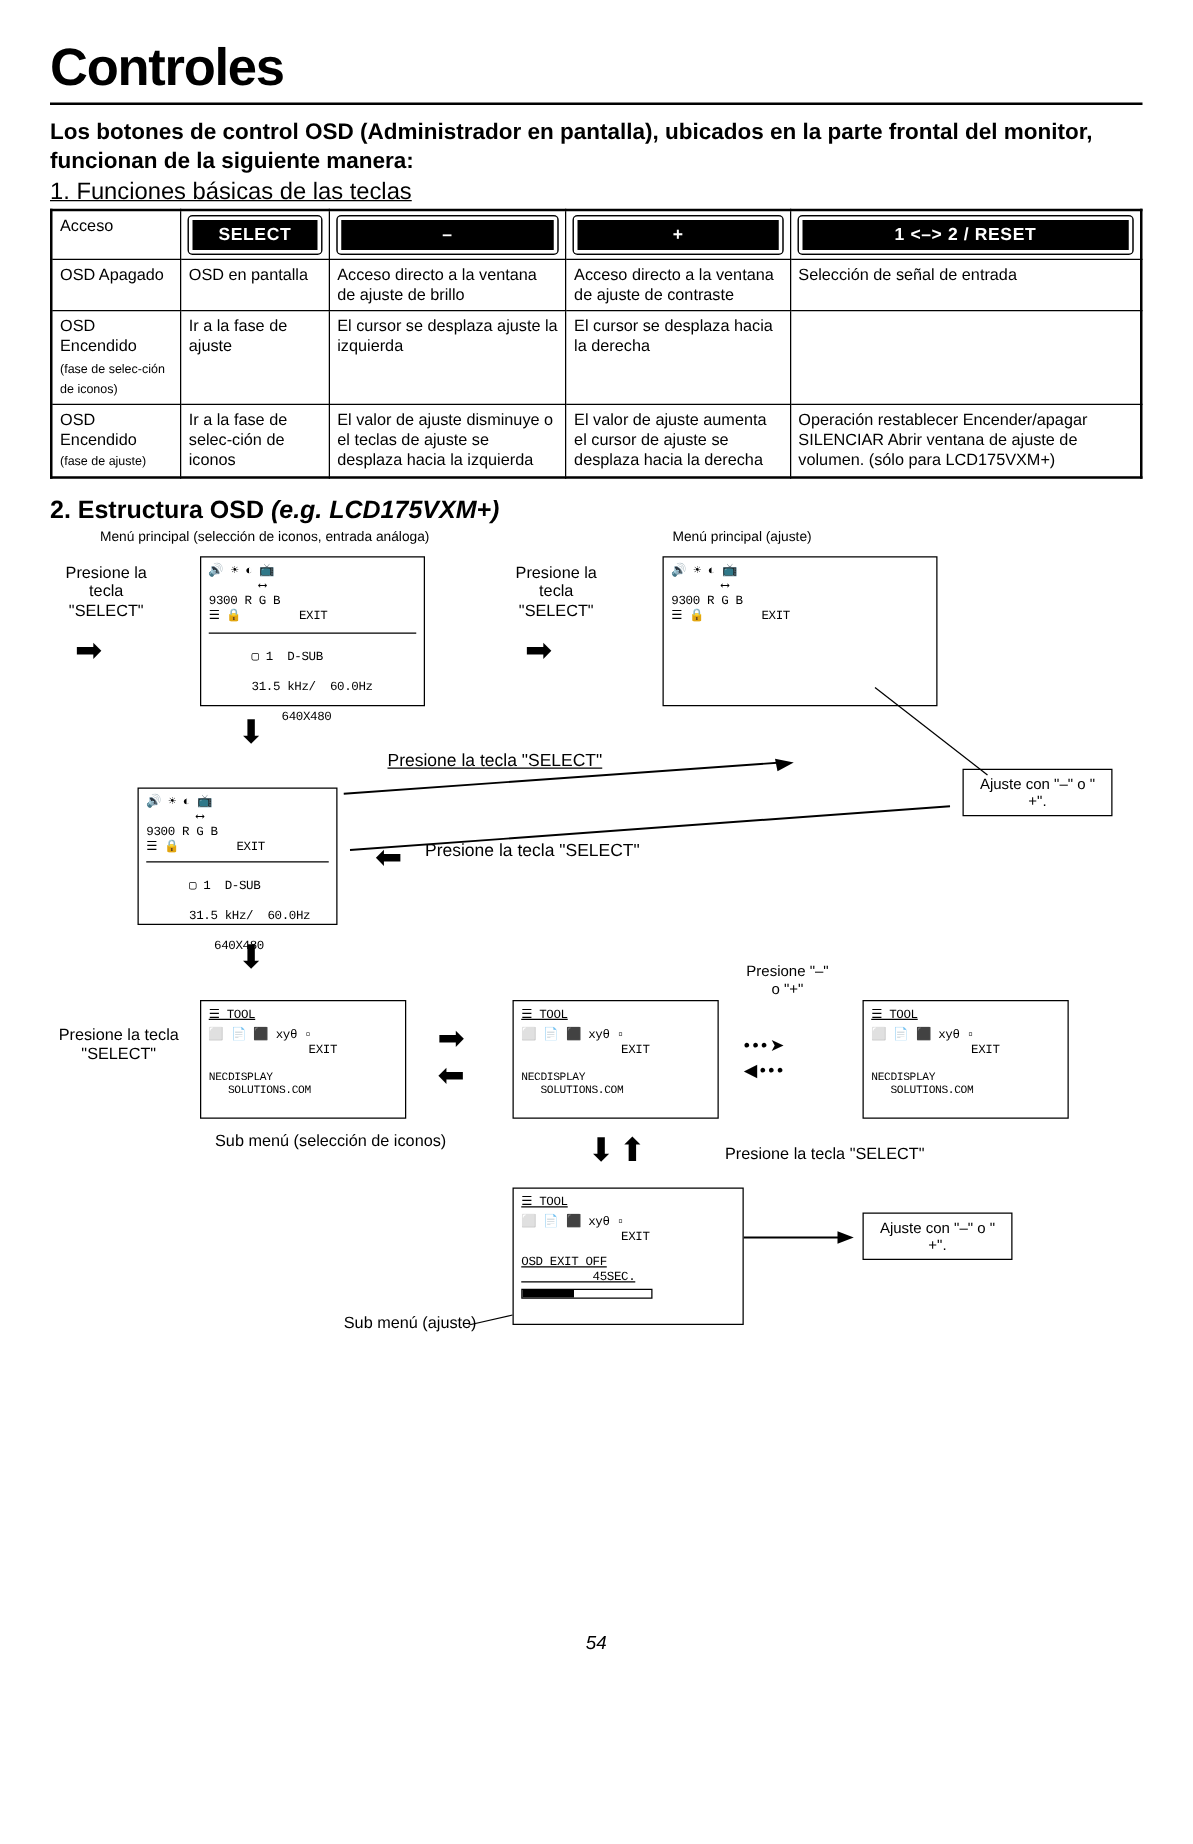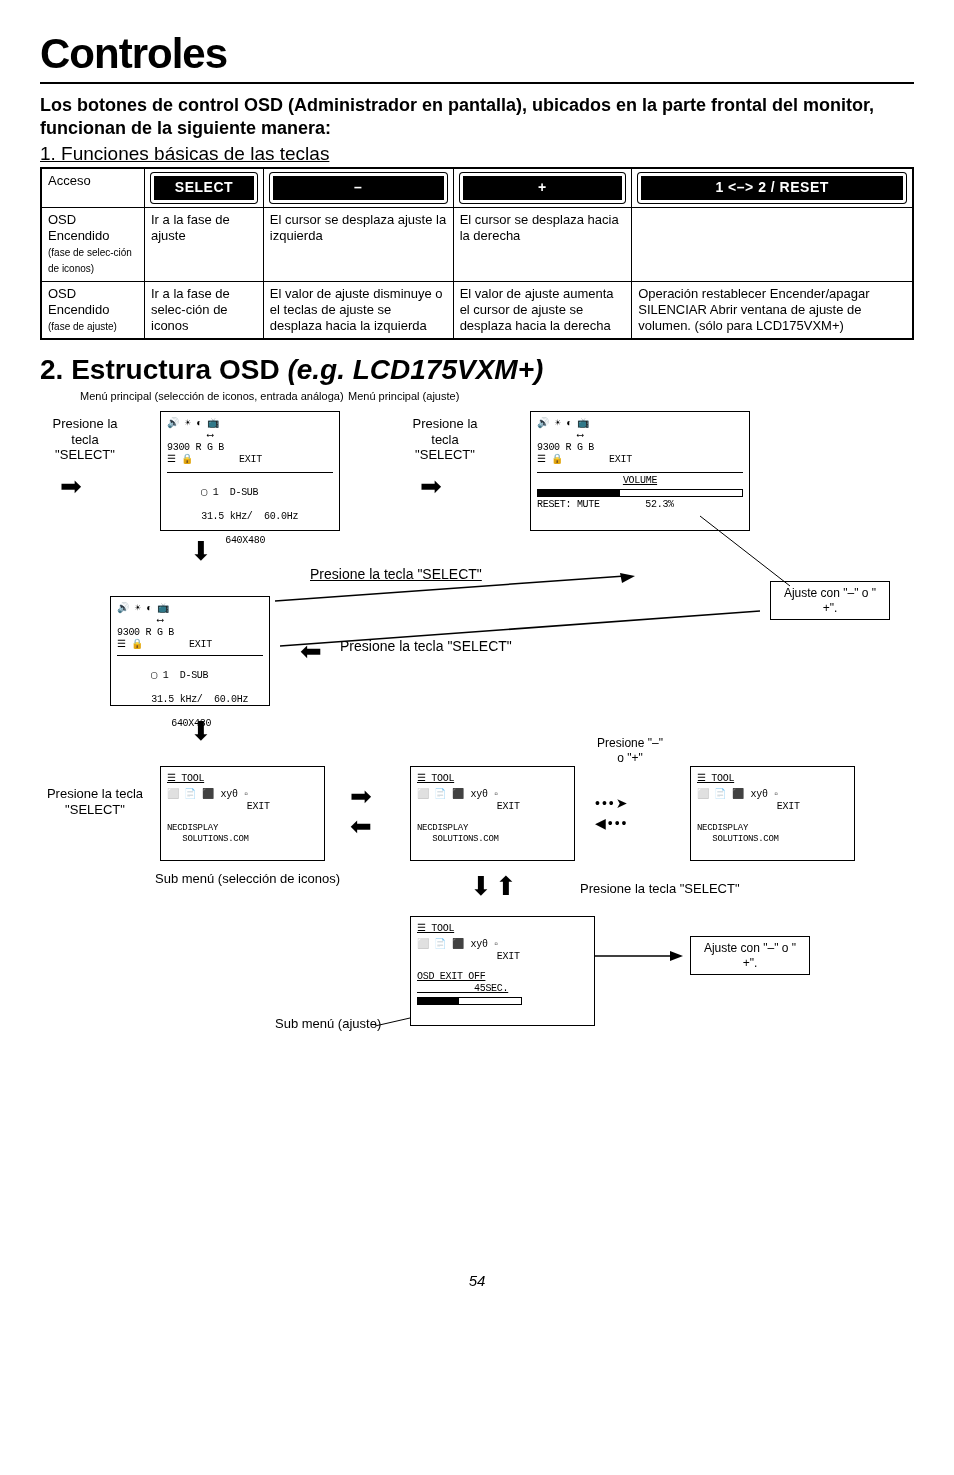--- a/index.html
+++ b/index.html
@@ -59,21 +59,21 @@
     border-radius: 3px;
     box-shadow: 0 0 0 3px #fff inset, 0 0 0 1px #000;
     font-family: Arial, sans-serif;
     font-weight: bold;
     letter-spacing: 0.5px;
   }
   .section2 {
     margin-top: 14px;
   }
   .h2 {
-    font-size: 28px;
+    font-size: 20px;
     font-weight: bold;
   }
   .caption-small {
     font-size: 11px;
   }
   .diagram {
     position: relative;
     width: 100%;
     height: 860px;
     border: 0;
@@ -141,40 +141,47 @@
           <span class="btn">–</span>
         </th>
     <th>
           <span class="btn">+</span>
         </th>
     <th>
           <span class="btn">1 &lt;–&gt; 2 / RESET</span>
         </th>
   </tr>
   <tr>
+    <td>OSD Apagado</td>
+    <td>OSD en pantalla</td>
+    <td>Acceso directo a la ventana de ajuste de brillo</td>
+    <td>Acceso directo a la ventana de ajuste de contraste</td>
+    <td>Selección de señal de entrada</td>
+  </tr>
+  <tr>
     <td><span>OSD Encendido</span><br><span style="font-size:10px">(fase de selec-ción de iconos)</span></td>
     <td>Ir a la fase de ajuste</td>
     <td>El cursor se desplaza ajuste la izquierda</td>
     <td>El cursor se desplaza hacia la derecha</td>
     <td style="background:repeating-linear-gradient(45deg,#fff,#fff 0px,#fff 0px);"></td>
   </tr>
   <tr>
     <td><span>OSD Encendido</span><br><span style="font-size:10px">(fase de ajuste)</span></td>
     <td>Ir a la fase de selec-ción de iconos</td>
     <td>El valor de ajuste disminuye o el teclas de ajuste se desplaza hacia la izquierda</td>
     <td>El valor de ajuste aumenta el cursor de ajuste se desplaza hacia la derecha</td>
     <td>Operación restablecer Encender/apagar SILENCIAR Abrir ventana de ajuste de volumen. (sólo para LCD175VXM+)</td>
   </tr>
 </tbody>
   </table>
 
 <div class="section2">
   <span class="h2"><span>2. Estructura OSD </span><i>(e.g. LCD175VXM+)</i></span><br>
   <span class="caption-small" style="margin-left:40px">Menú principal (selección de iconos, entrada análoga)</span>
-  <span class="caption-small" style="">Menú principal (ajuste)</span>
+  <span class="caption-small" style="margin-left:190px">Menú principal (ajuste)</span>
 </div>
 
 <div class="diagram">
 
   <div class="label" style="left:0px; top:10px; width:90px">Presione la tecla "SELECT"</div>
   <div class="arrow-right" style="left:20px; top:65px"></div>
 
   <div class="panel" style="left:120px; top:5px; width:180px; height:120px">
     <div style="white-space:pre">🔊 ☀ ◐ 📺
        ⟷
@@ -188,25 +195,20 @@
   </div>
 
   <div class="label" style="left:360px; top:10px; width:90px">Presione la tecla "SELECT"</div>
   <div class="arrow-right" style="left:380px; top:65px"></div>
 
   <div class="panel" style="left:490px; top:5px; width:220px; height:120px">
     <div style="white-space:pre">🔊 ☀ ◐ 📺
        ⟷
 9300 R G B
 ☰ 🔒        EXIT</div>
-    <div style="border-top:1px solid #000; margin-top:6px; padding-top:2px">
-      <div style="text-align:center; text-decoration:underline">VOLUME</div>
-      <div class="bar"></div>
-      <div style="white-space:pre">RESET: MUTE        52.3%</div>
-    </div>
   </div>
 
   <svg class="connector" style="left:660px; top:110px" width="150" height="90">
     <line x1="0" y1="0" x2="90" y2="70" stroke="#000" stroke-width="1"></line>
   </svg>
   <div class="label" style="left:730px; top:175px; border:1px solid #000; padding:4px; width:110px; font-size:12px">Ajuste con "–" o " +".</div>
 
   <div class="panel" style="left:70px; top:190px; width:160px; height:110px">
     <div style="white-space:pre">🔊 ☀ ◐ 📺
        ⟷
@@ -261,21 +263,21 @@
   <div style="position:absolute; left:555px; top:408px" class="small-dots-left"></div>
 
   <div class="panel" style="left:650px; top:360px; width:165px; height:95px">
     <div style="text-decoration:underline">☰  TOOL</div>
     <div style="white-space:pre; margin-top:4px">⬜ 📄 ⬛ xyθ ▫
               EXIT</div>
     <div style="white-space:pre; margin-top:10px; font-size:9px">NECDISPLAY
    SOLUTIONS.COM</div>
   </div>
 
-  <div class="label" style="left:115px; top:465px; font-size:13px; text-align:left; width:200px">Sub menú (selección de iconos)</div>
+  <div class="label" style="left:132px; top:465px; font-size:13px; text-align:left; width:200px">Sub menú (selección de iconos)</div>
 
   <div class="arrow-down" style="left:430px; top:465px"></div>
   <div class="arrow-up" style="left:455px; top:465px"></div>
 
   <div class="label" style="left:540px; top:475px; font-size:13px">Presione la tecla "SELECT"</div>
 
   <div class="panel" style="left:370px; top:510px; width:185px; height:110px">
     <div style="text-decoration:underline">☰  TOOL</div>
     <div style="white-space:pre; margin-top:4px">⬜ 📄 ⬛ xyθ ▫
               EXIT</div>

